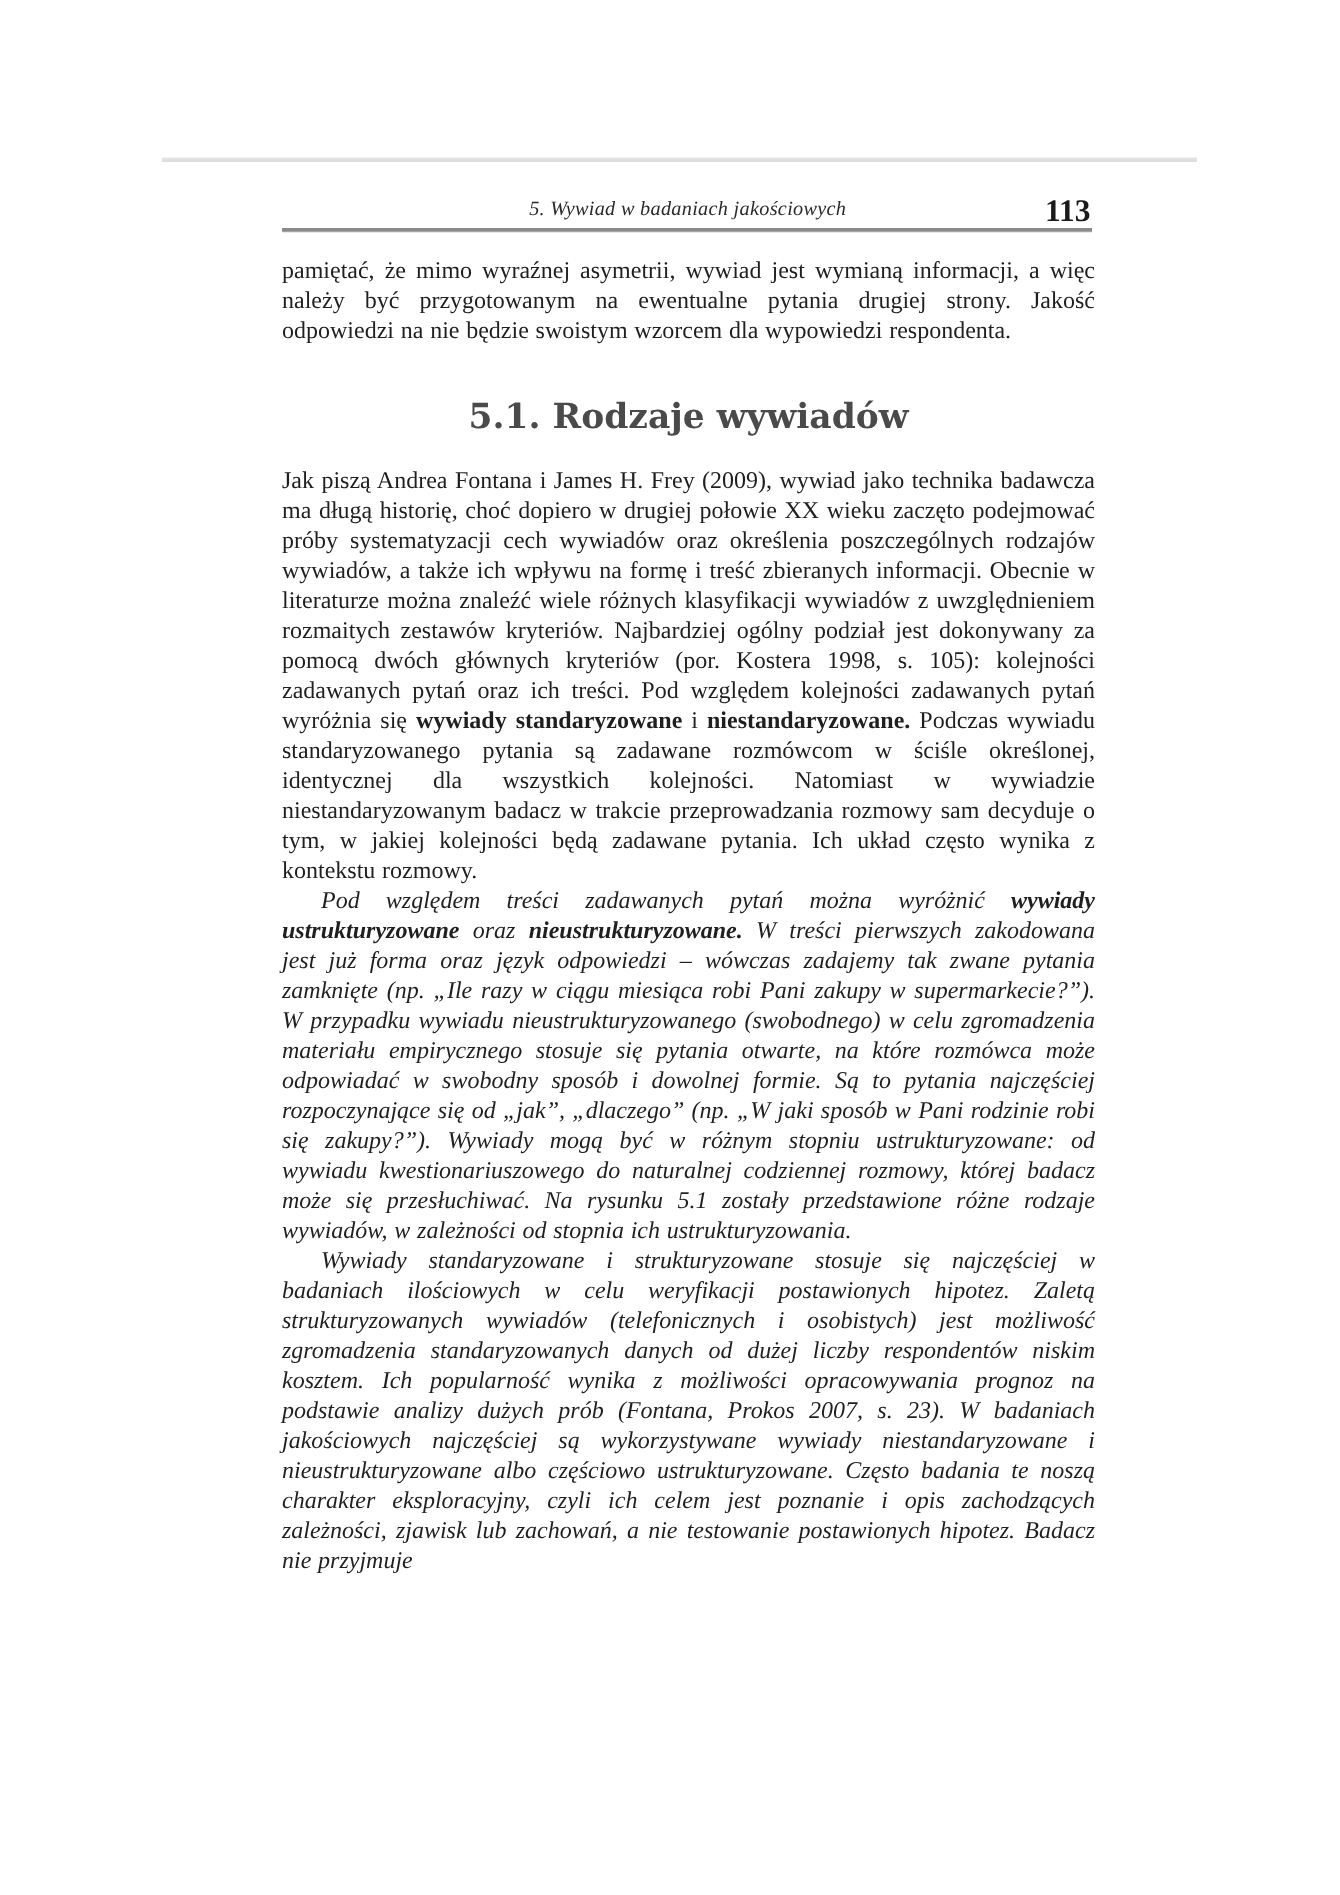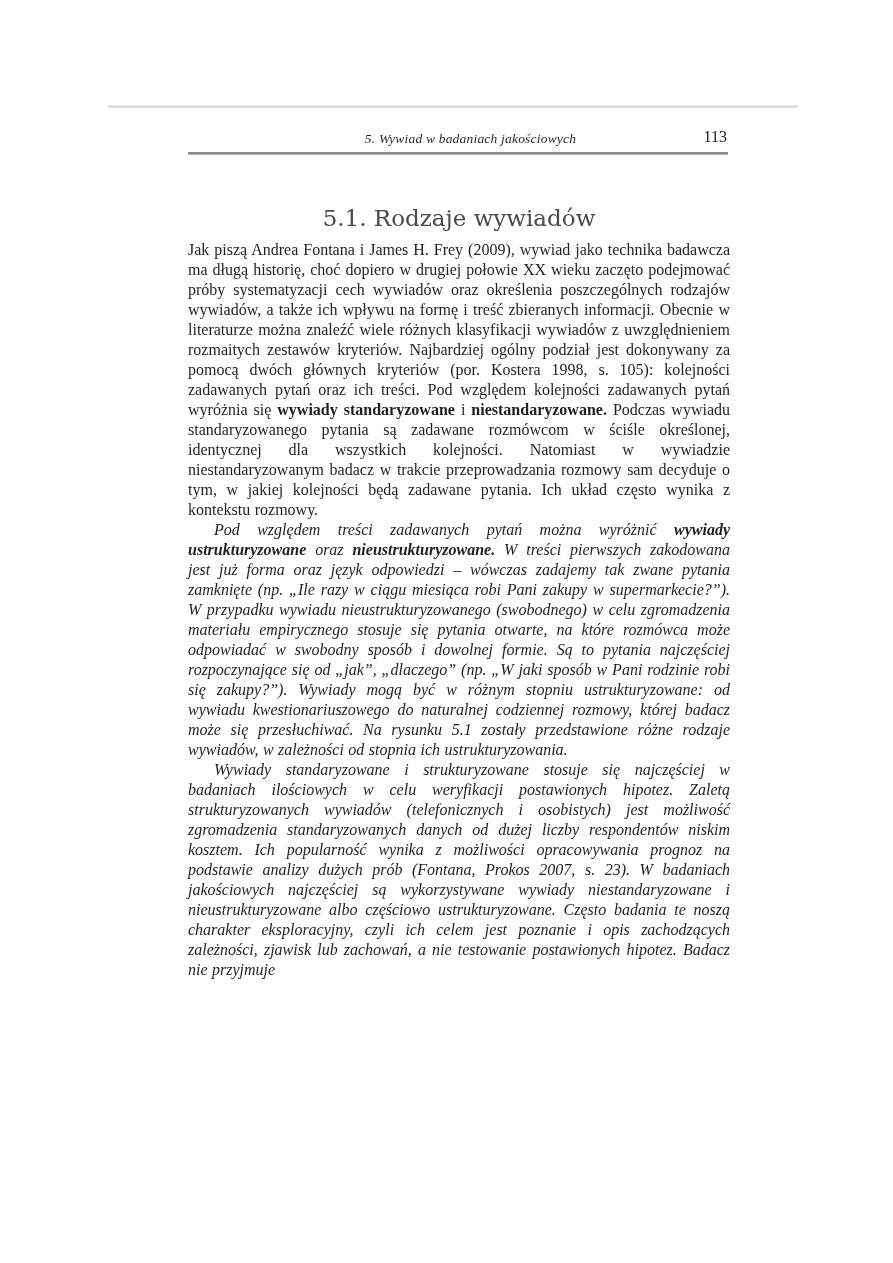--- a/index.html
+++ b/index.html
@@ -21,31 +21,31 @@
   .top-line{
     position:absolute;left:108px;top:105px;
     width:690px;height:3px;
     background:linear-gradient(#e6e6e6,var(--top-line-color));
   }
   .page-header{
     position:absolute;left:188px;top:131px;
     width:541px;height:20px;
   }
   .running-title{
-    position:absolute;left:12px;top:0;width:100%;
+    position:absolute;left:0;top:0;width:100%;
     text-align:center;
     font-style:italic;
     font-size:13.5px;
     color:#2a2a2a;
     letter-spacing:.2px;
   }
   .page-number{
     position:absolute;right:2px;top:-3px;
-    font-weight:normal;
-    font-size:16px;
+    font-weight:bold;
+    font-size:21px;
     color:#1a1a1a;
   }
   .header-rule{
     position:absolute;left:188px;top:152px;
     width:540px;height:3px;
     background:linear-gradient(#8a8a8a,#8a8a8a 65%,#d5d5d5);
   }
   .content{
     position:absolute;left:188px;top:171px;
     width:542px;
@@ -54,43 +54,44 @@
   .body-paragraph{
     font-size:16px;
     line-height:20px;
     text-align:justify;
     word-spacing:.5px;
   }
   .body-paragraph.indent{text-indent:26px;font-style:italic;}
   .body-paragraph .bold{font-weight:bold;}
   .section-heading{
     font-family:"DejaVu Serif", serif;
-    font-weight:normal;
+    font-weight:bold;
     font-size:23px;
     line-height:28px;
     color:var(--heading-color);
     text-align:center;
     margin-top:33px;
-    margin-bottom:8px;
+    margin-bottom:19px;
   }
 </style>
 </head>
 <body>
 
 <div class="page">
 
   <div class="top-line"></div>
 
   <div class="page-header">
     <span class="running-title">5. Wywiad w badaniach jakościowych</span>
     <span class="page-number">113</span>
   </div>
 
   <div class="header-rule"></div>
 
   <main class="content">
+      <p class="body-paragraph"><span class="">pamiętać, że mimo wyraźnej asymetrii, wywiad jest wymianą informacji, a więc należy być przygotowanym na ewentualne pytania drugiej strony. Jakość odpowiedzi na nie będzie swoistym wzorcem dla wypowiedzi respondenta.</span></p>
       <h2 class="section-heading">5.1. Rodzaje wywiadów</h2>
       <p class="body-paragraph"><span class="">Jak piszą Andrea Fontana i James H. Frey (2009), wywiad jako technika badawcza ma długą historię, choć dopiero w drugiej połowie XX wieku zaczęto podejmować próby systematyzacji cech wywiadów oraz określenia poszczególnych rodzajów wywiadów, a także ich wpływu na formę i treść zbieranych informacji. Obecnie w literaturze można znaleźć wiele różnych klasyfikacji wywiadów z uwzględnieniem rozmaitych zestawów kryteriów. Najbardziej ogólny podział jest dokonywany za pomocą dwóch głównych kryteriów (por. Kostera 1998, s. 105): kolejności zadawanych pytań oraz ich treści. Pod względem kolejności zadawanych pytań wyróżnia się </span><span class="bold">wywiady standaryzowane</span><span class=""> i </span><span class="bold">niestandaryzowane.</span><span class=""> Podczas wywiadu standaryzowanego pytania są zadawane rozmówcom w ściśle określonej, identycznej dla wszystkich kolejności. Natomiast w wywiadzie niestandaryzowanym badacz w trakcie przeprowadzania rozmowy sam decyduje o tym, w jakiej kolejności będą zadawane pytania. Ich układ często wynika z kontekstu rozmowy.</span></p>
       <p class="body-paragraph indent"><span class="">Pod względem treści zadawanych pytań można wyróżnić </span><span class="bold">wywiady ustrukturyzowane</span><span class=""> oraz </span><span class="bold">nieustrukturyzowane.</span><span class=""> W treści pierwszych zakodowana jest już forma oraz język odpowiedzi – wówczas zadajemy tak zwane pytania zamknięte (np. „Ile razy w ciągu miesiąca robi Pani zakupy w supermarkecie?”). W przypadku wywiadu nieustrukturyzowanego (swobodnego) w celu zgromadzenia materiału empirycznego stosuje się pytania otwarte, na które rozmówca może odpowiadać w swobodny sposób i dowolnej formie. Są to pytania najczęściej rozpoczynające się od „jak”, „dlaczego” (np. „W jaki sposób w Pani rodzinie robi się zakupy?”). Wywiady mogą być w różnym stopniu ustrukturyzowane: od wywiadu kwestionariuszowego do naturalnej codziennej rozmowy, której badacz może się przesłuchiwać. Na rysunku 5.1 zostały przedstawione różne rodzaje wywiadów, w zależności od stopnia ich ustrukturyzowania.</span></p>
       <p class="body-paragraph indent"><span class="">Wywiady standaryzowane i strukturyzowane stosuje się najczęściej w badaniach ilościowych w celu weryfikacji postawionych hipotez. Zaletą strukturyzowanych wywiadów (telefonicznych i osobistych) jest możliwość zgromadzenia standaryzowanych danych od dużej liczby respondentów niskim kosztem. Ich popularność wynika z możliwości opracowywania prognoz na podstawie analizy dużych prób (Fontana, Prokos 2007, s. 23). W badaniach jakościowych najczęściej są wykorzystywane wywiady niestandaryzowane i nieustrukturyzowane albo częściowo ustrukturyzowane. Często badania te noszą charakter eksploracyjny, czyli ich celem jest poznanie i opis zachodzących zależności, zjawisk lub zachowań, a nie testowanie postawionych hipotez. Badacz nie przyjmuje</span></p>
     </main>
 
 </div>
 
 </body></html>

